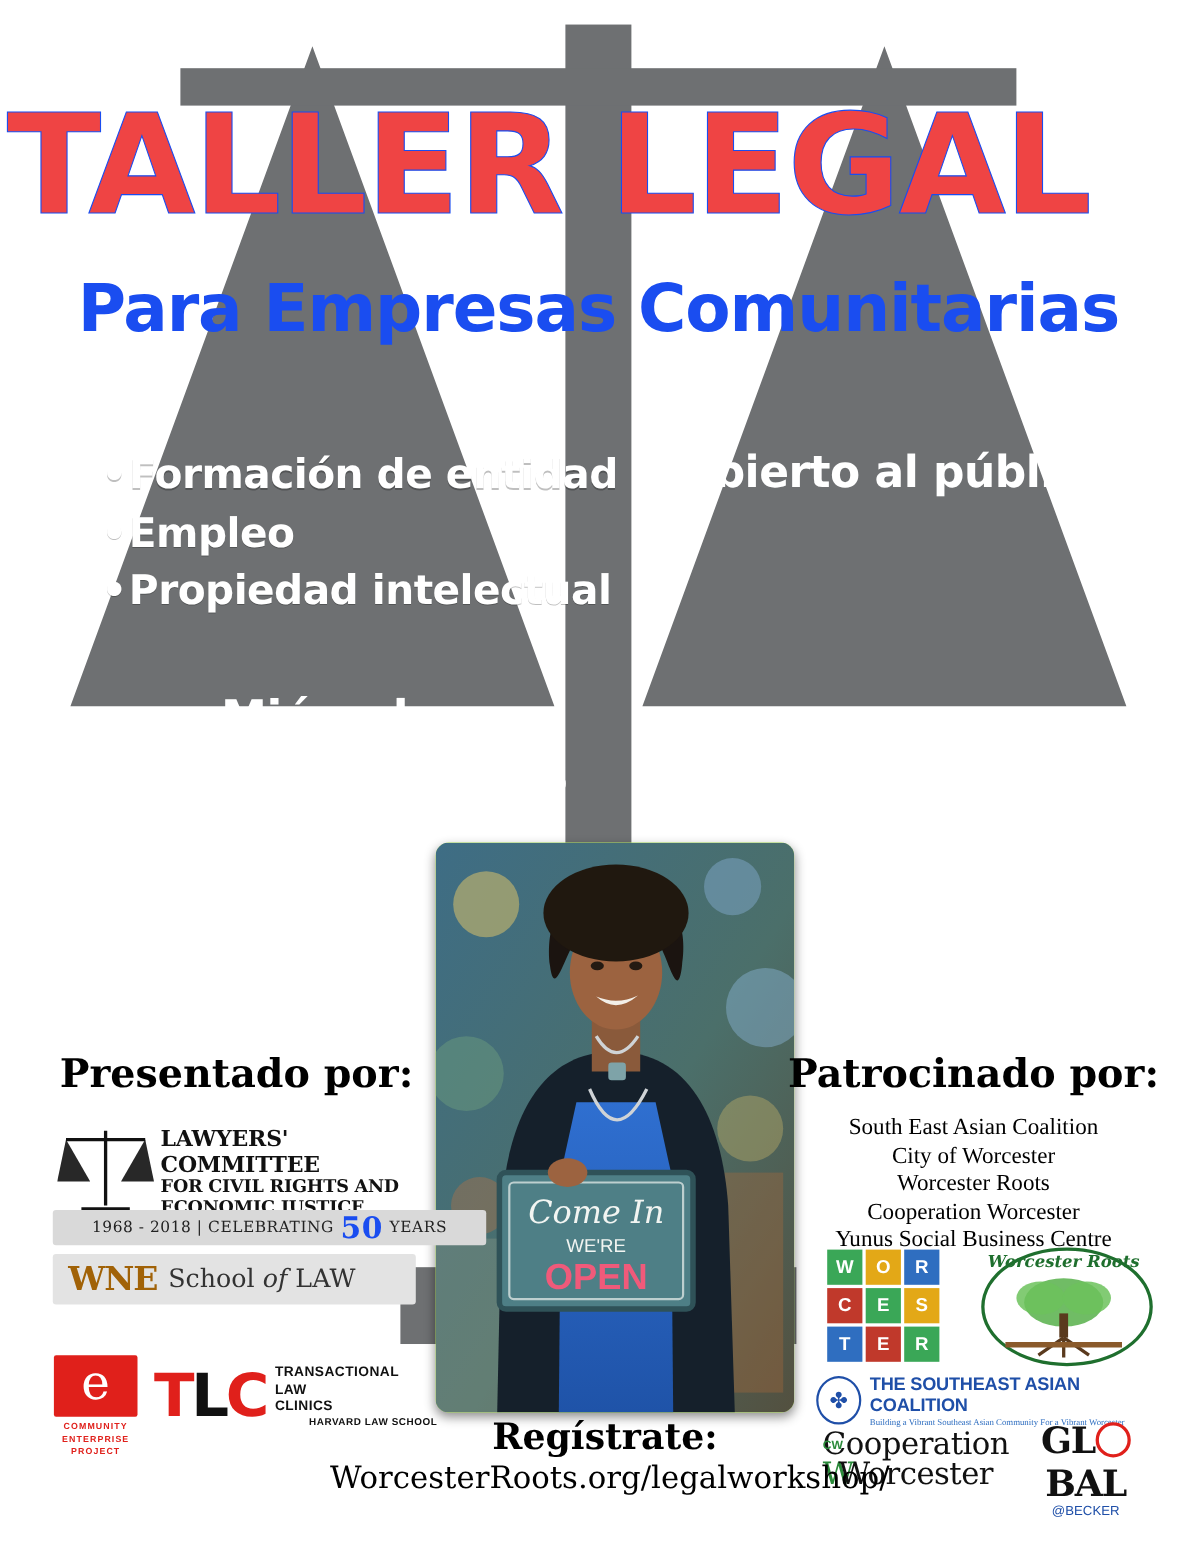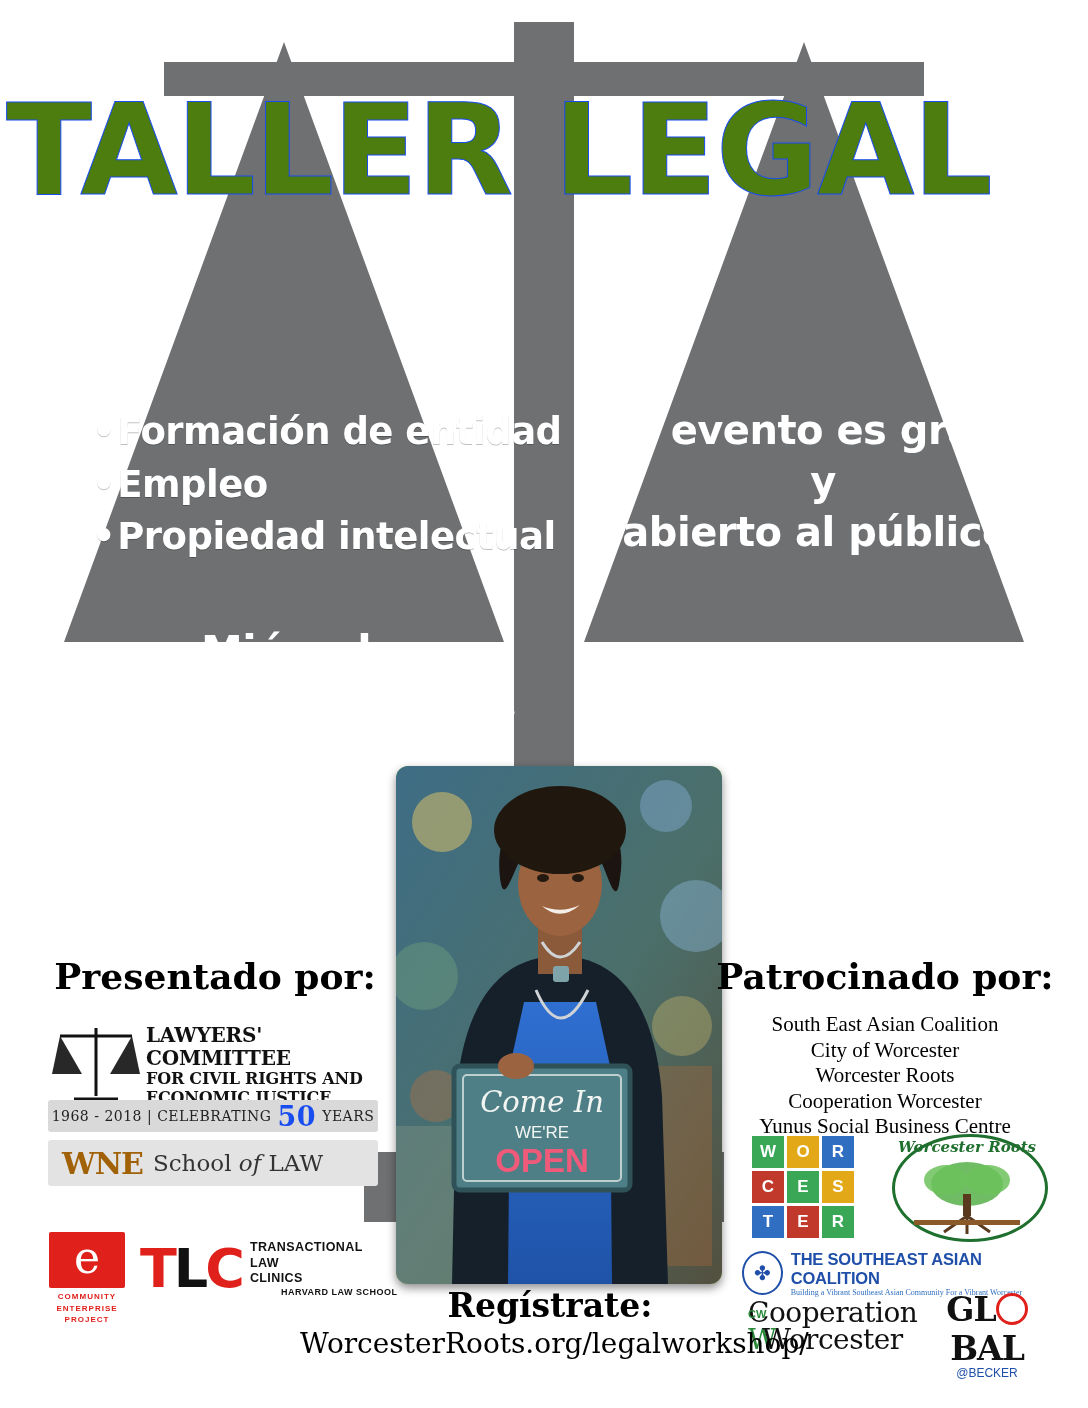--- a/index.html
+++ b/index.html
@@ -30,21 +30,21 @@
     overflow: hidden;
   }
   #grey-bg svg { display: block; }
 
   
   #headline {
     position: absolute;
     left: 0; top: 88px;
     width: 997px;
     text-align: center;
-    color: #4d7c0f;
+    color: #ef4444;
     font-family: "DejaVu Sans", sans-serif;
     font-weight: bold;
     font-size: 126px;
     line-height: 1.0;
     letter-spacing: -2px;
     -webkit-text-stroke: 1px #1a4df0;
   }
   #subhead {
     position: absolute;
     left: 0; top: 250px;
@@ -214,21 +214,21 @@
     font-family: "DejaVu Serif", serif;
     font-weight: bold;
     font-size: 20px;
     line-height: 1.16;
     color: #111;
     letter-spacing: -0.2px;
   }
   #lc-logo .lctext .sm { font-size: 16px; }
   #lc-bar {
     position: absolute; left: 48px; top: 1100px;
-    width: 330px; height: 32px;
+    width: 394px; height: 32px;
     background: #d9d9d9;
     border-radius: 3px;
     display: flex; align-items: center; justify-content: center;
     gap: 6px;
     font-family: "DejaVu Serif", serif;
     font-size: 14px;
     color: #222;
     letter-spacing: 0.5px;
   }
   #lc-bar .fifty {
@@ -422,29 +422,29 @@
         <path d="M770 20 L 550 620 L 990 620 Z M770 120 L 630 580 L 910 580 Z"></path>
 
         <rect x="130" y="40" width="760" height="34"></rect>
 
         <rect x="330" y="1130" width="360" height="70"></rect>
       </g>
     </svg>
   </div>
 
   <div id="headline">TALLER LEGAL</div>
+  <div id="subhead">Para Empresas Comunitarias</div>
 
   <div id="bullets">
     <div><span class="bullet-dot">•</span><span>Formación de entidad</span></div>
     <div><span class="bullet-dot">•</span><span>Empleo</span></div>
     <div><span class="bullet-dot">•</span><span>Propiedad intelectual</span></div>
   </div>
 
   <div id="free-text">
-    <div>El evento es gratis y</div>
     <div>abierto al público.</div>
   </div>
 
   <div id="date-block">
     <div>Miércoles,</div>
     <div>11 de abril, 2018</div>
   </div>
 
   <div id="time-block">5:00 - 6:30pm</div>
 

